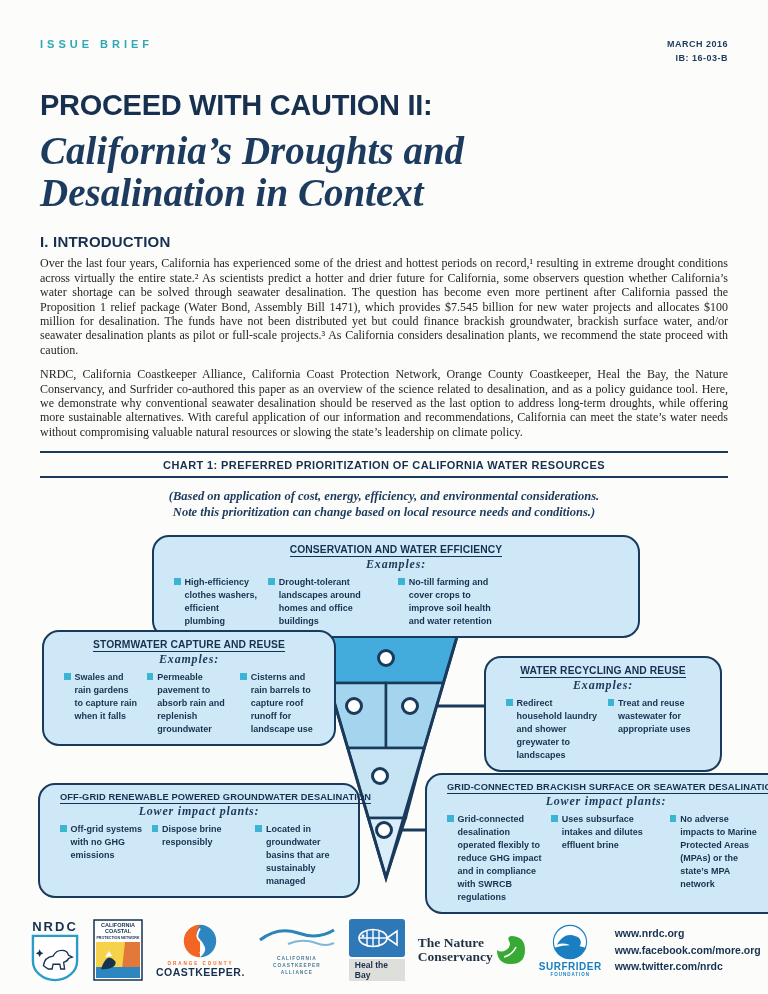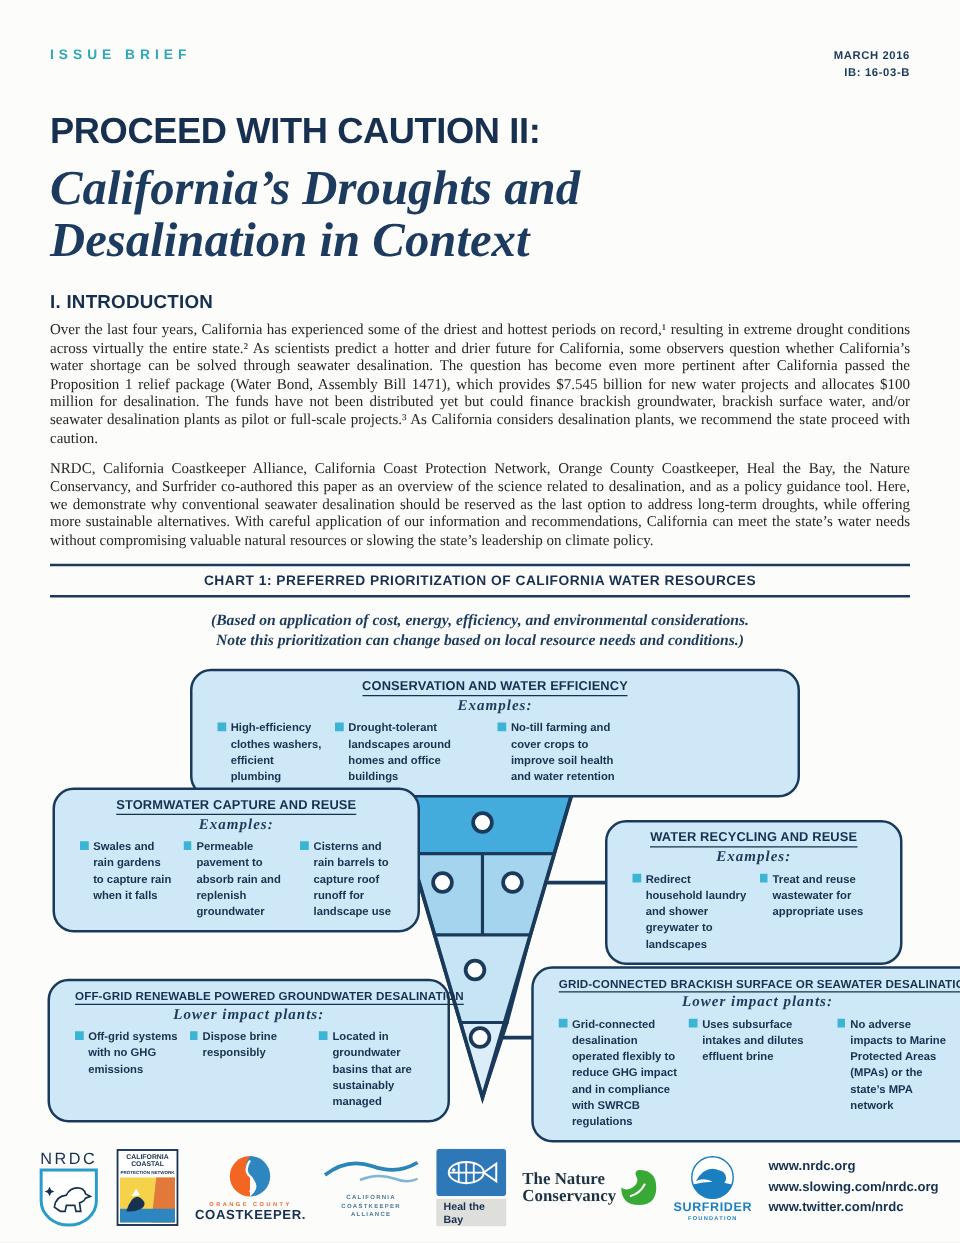--- a/index.html
+++ b/index.html
@@ -43,21 +43,21 @@
   .cols2 { grid-template-columns:1fr 1fr; }
   .cols3 { grid-template-columns:1fr 1.15fr 1fr; }
   .cols4 { grid-template-columns:0.95fr 1.35fr 1.1fr 1.25fr; }
   .bullet { display:flex; gap:4px; font-size:9px; font-weight:bold; color:#16324f; line-height:1.45; }
   .sq { flex:0 0 auto; width:6.5px; height:6.5px; background:#3cb4d4; margin-top:2px; }
 
   
   .footer { position:absolute; left:30px; right:28px; top:912px; height:76px;
             display:flex; align-items:center; gap:13px; }
   .logo { display:flex; flex-direction:column; align-items:center; }
-  .nrdc-word { color:#17304f; font-weight:normal; font-size:13px; letter-spacing:2px; }
+  .nrdc-word { color:#17304f; font-weight:bold; font-size:13px; letter-spacing:2px; }
   .occk-top { color:#f26522; font-size:4.5px; font-weight:bold; letter-spacing:2px; margin-top:2px; }
   .occk-name { color:#17304f; font-size:10.5px; font-weight:bold; letter-spacing:0.5px; }
   .ccka-txt { color:#4a7a99; font-size:4.8px; font-weight:bold; letter-spacing:1px; text-align:center; line-height:1.5; margin-top:1px; }
   .htb-label { background:#dededb; color:#17304f; font-size:8.5px; font-weight:bold; padding:1px 6px; margin-top:2px; }
   .tnc { display:flex; align-items:center; gap:3px; }
   .tnc-text { font-family:"Liberation Serif", serif; color:#1d3344; font-size:13.5px; line-height:1.05; font-weight:bold; }
   .surf-name { color:#1a7fc1; font-size:10px; font-weight:bold; letter-spacing:0.5px; margin-top:1px; }
   .surf-sub { color:#1a7fc1; font-size:4.5px; font-weight:bold; letter-spacing:1px; }
   .links { margin-left:auto; }
   .links div { color:#16324f; font-size:10.5px; font-weight:bold; line-height:1.6; }
@@ -292,17 +292,17 @@
         <circle cx="19" cy="19" r="17.5" fill="#ffffff" stroke="#1a7fc1" stroke-width="1.2"></circle>
         <path d="M5,22 q8,-14 20,-9 a6.5,6.5 0 1 1 -7,9 q-7,-3 -13,0 z" fill="#1a7fc1"></path>
         <path d="M2.5,25 q17,-5 33,0 a17.5,17.5 0 0 1 -33,0 z" fill="#1a7fc1"></path>
       </svg>
       <div class="surf-name">SURFRIDER</div>
       <div class="surf-sub">FOUNDATION</div>
     </div>
 
     <div class="links">
       <div>www.nrdc.org</div>
-      <div>www.slowing.com/nrdc.org</div>
+      <div>www.facebook.com/more.org</div>
       <div>www.twitter.com/nrdc</div>
     </div>
   </div>
 </div>
 
 </body></html>

